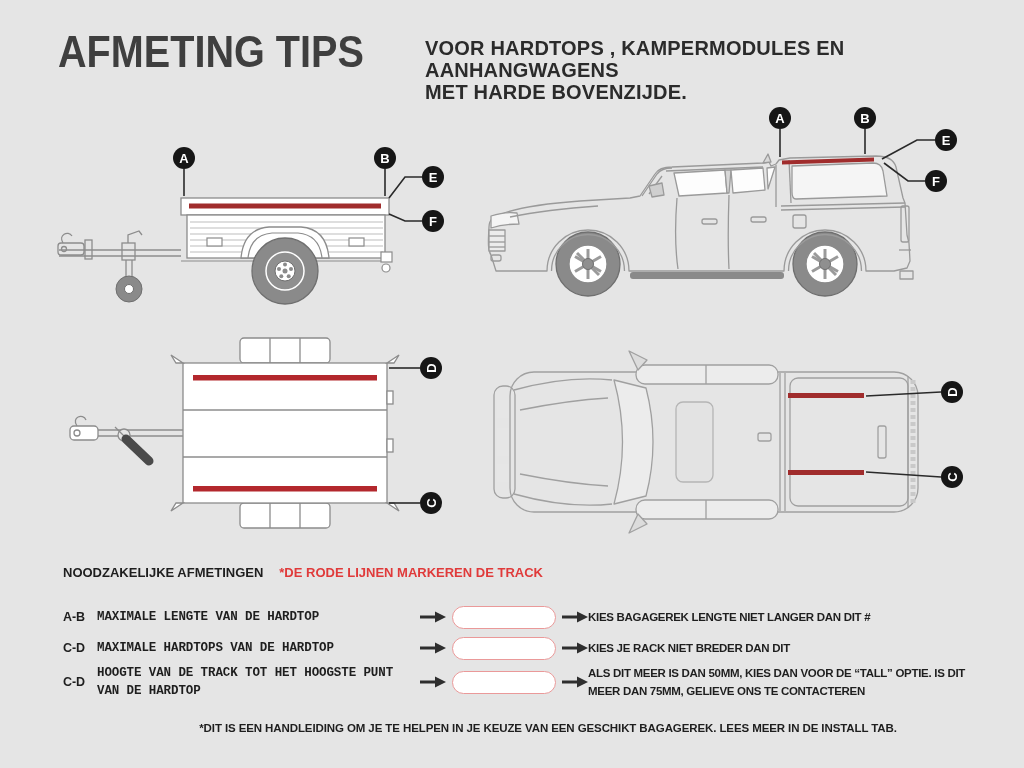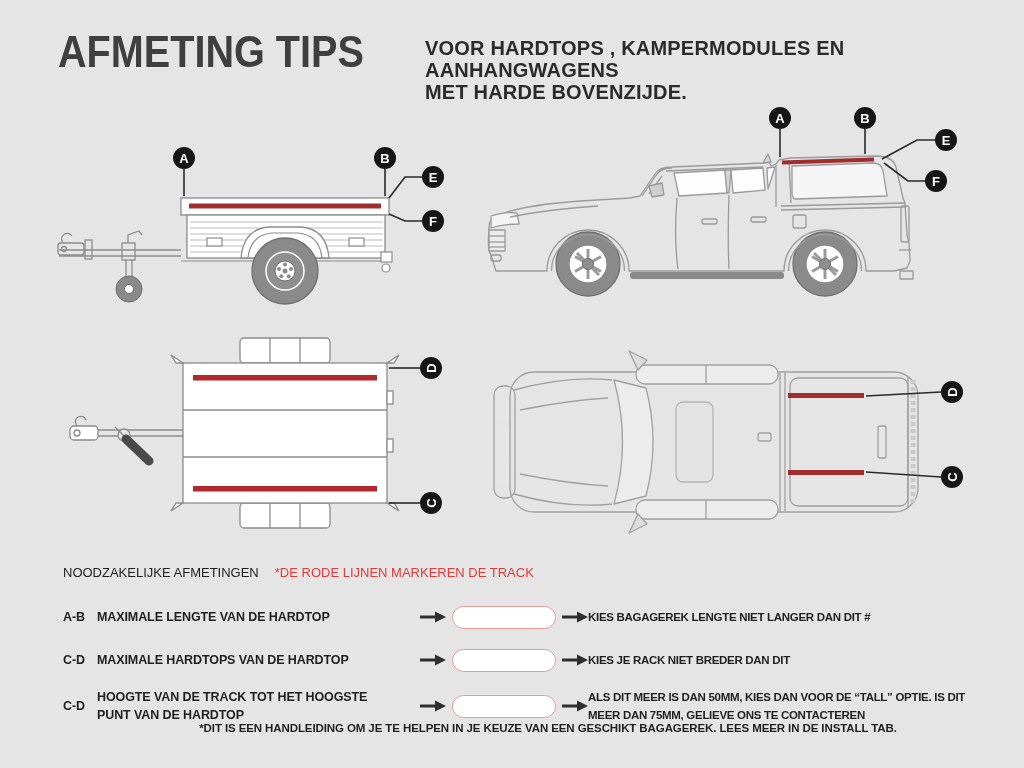--- a/index.html
+++ b/index.html
@@ -7,27 +7,27 @@
           font-family:"Liberation Sans", sans-serif;color:#1e1e1e;}
   .title{position:absolute;left:58px;top:26px;font-size:45px;font-weight:bold;color:#3f3f3f;
          letter-spacing:0px;transform:scaleX(.88);transform-origin:left top;white-space:nowrap;}
   .subtitle{position:absolute;left:425px;top:37px;font-size:20px;font-weight:bold;color:#2b2b2b;
             line-height:22px;letter-spacing:.2px;}
   .diagram{position:absolute;}
   .d-trailer-side{left:55px;top:140px;width:410px;height:175px;}
   .d-truck-side{left:480px;top:103px;width:480px;height:210px;}
   .d-trailer-top{left:25px;top:333px;width:440px;height:215px;}
   .d-truck-top{left:490px;top:340px;width:490px;height:205px;}
-  .legend{position:absolute;left:63px;top:565px;font-size:13px;font-weight:normal;white-space:nowrap;}
+  .legend{position:absolute;left:63px;top:565px;font-size:13px;font-weight:bold;white-space:nowrap;}
   .legend .red{color:#e03a3a;margin-left:16px;}
   .rows{position:absolute;left:63px;top:602px;right:18px;}
   .m-row{display:grid;grid-template-columns:34px 323px 26px 116px 26px 1fr;align-items:center;min-height:30px;}
-  .m-row + .m-row{margin-top:13px;}
+  .m-row + .m-row{margin-top:1px;}
   .code{font-size:12.5px;font-weight:bold;letter-spacing:-.1px;}
-  .desc{font-size:12.5px;font-weight:bold;letter-spacing:-.1px;padding-right:18px;line-height:1.45;}
+  .desc{font-size:12.5px;font-weight:bold;letter-spacing:-.1px;padding-right:18px;line-height:1.45;font-family:Liberation Mono, monospace;}
   .pill{width:102px;height:21px;border:1.5px solid #ea9999;border-radius:12px;margin:0 6px;background:#fff;}
   .instr{font-size:11.5px;font-weight:bold;letter-spacing:-.3px;line-height:1.6;max-width:402px;}
   .arrow{display:block;}
   .footer{position:absolute;left:0;top:722px;width:100%;text-align:center;font-size:11.5px;
           font-weight:bold;letter-spacing:-.1px;padding-left:36px;}
   .mk{fill:#ffffff;font-family:"Liberation Sans",sans-serif;font-size:13px;font-weight:bold;}
   svg{display:block;}
 </style>
 </head>
 <body>

